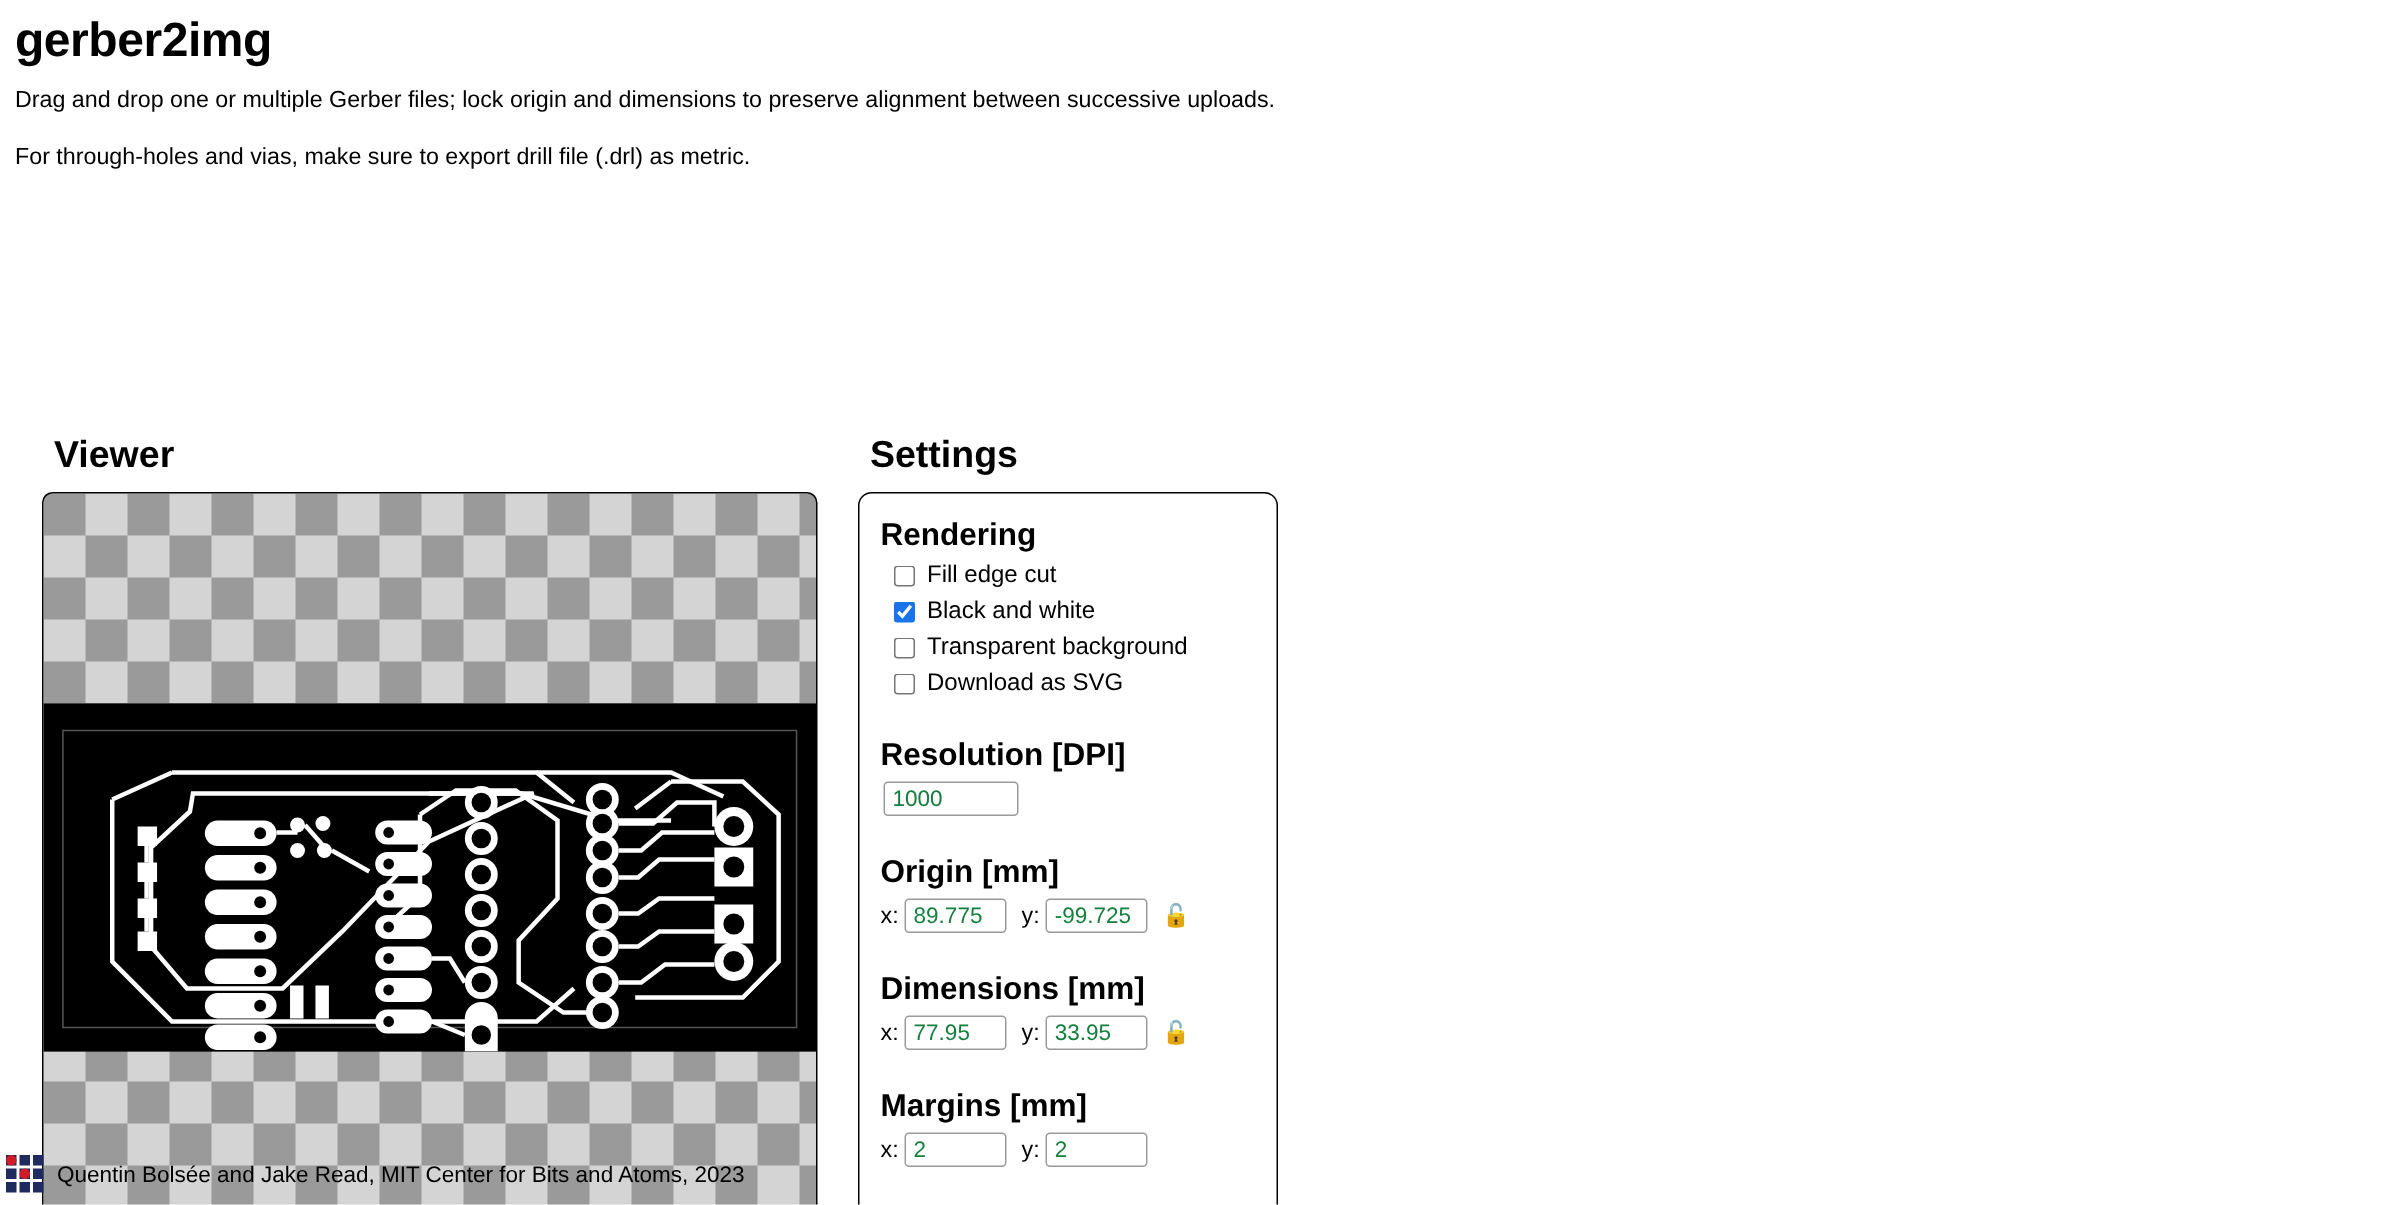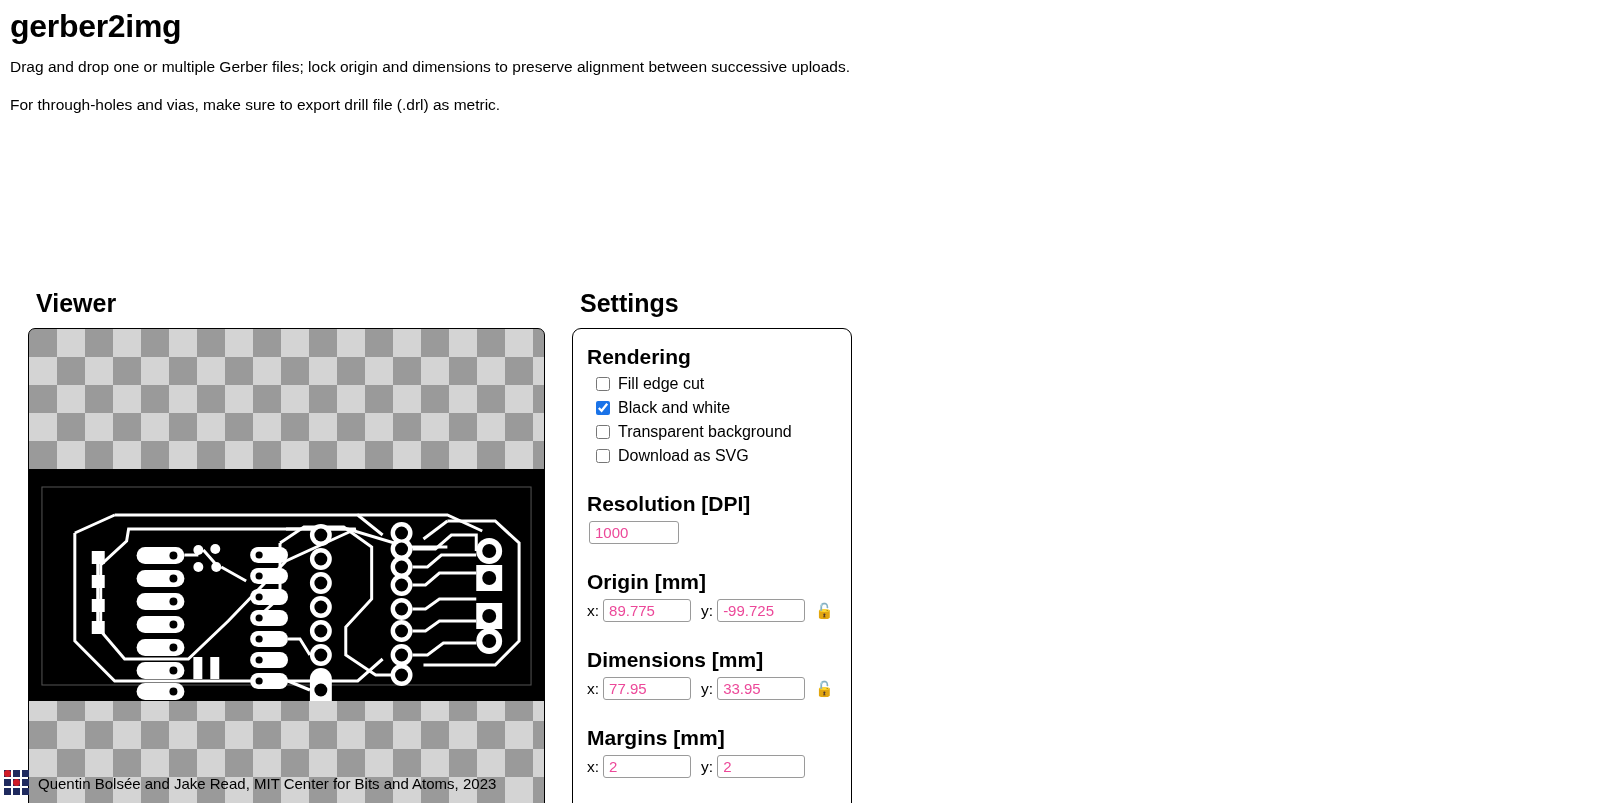--- a/index.html
+++ b/index.html
@@ -70,25 +70,25 @@
   .field-row { display: flex; align-items: center; margin-top: 4px; }
   .field-row .axis { font-size: 15.5px; margin-right: 4px; }
   .field-row .axis.y { margin-left: 10px; }
   input.num {
     font-family: "Liberation Sans", sans-serif;
     font-size: 15px;
     padding: 2px 5px;
     border: 1px solid #9a9a9a;
     border-radius: 3px;
     background: #fff;
-    color: #ec4899;
+    color: #15803d;
     height: 23px;
   }
   input.num.dpi { width: 90px; margin-left: 2px; }
-  input.num.pair { width: 88px; }
+  input.num.pair { width: 68px; }
   .lock-icon {
     font-size: 15px; margin-left: 10px; cursor: pointer;
     line-height: 1; user-select: none;
   }
 
   
   .footer {
     position: absolute; left: 4px; top: 760px;
     display: flex; align-items: center; gap: 8px;
   }

